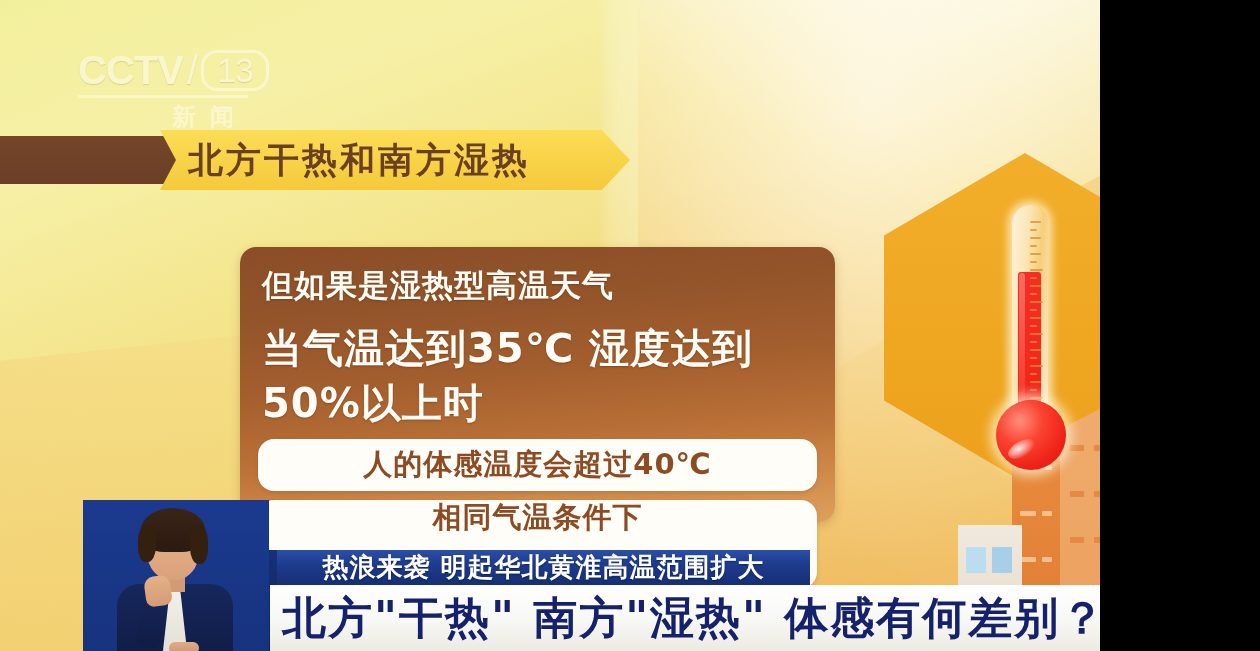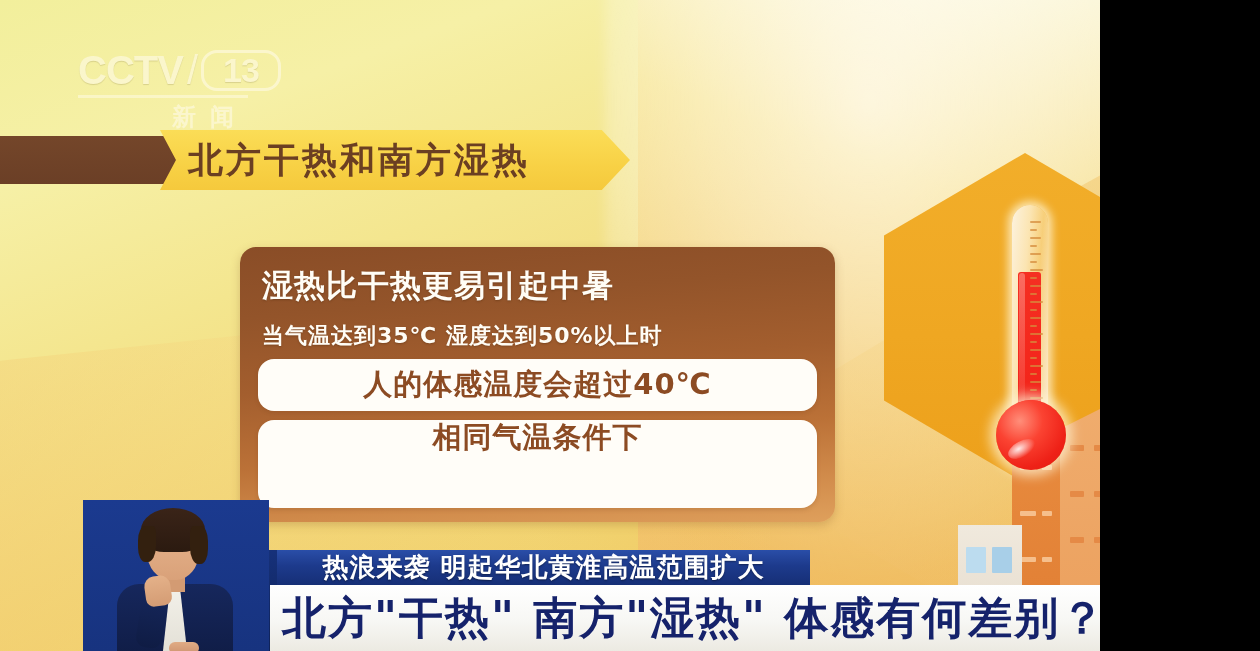--- a/index.html
+++ b/index.html
@@ -95,23 +95,23 @@
   
   .logo{ position:absolute; left:78px; top:48px; width:170px; height:78px; opacity:.62; }
   .logo .row1{
     display:flex; align-items:center; gap:4px;
     font-size:40px; font-weight:700; letter-spacing:-1px;
     color:#fffbe6; text-shadow:0 1px 1px rgba(160,150,90,.55);
     font-family:"Liberation Sans",sans-serif;
   }
   .logo .slash{ font-size:40px; font-weight:300; color:#fffbe6; }
   .logo .num{
-    font-size:34px; font-weight:700; color:#fffbe6;
+    font-size:34px; font-weight:400; color:#fffbe6;
     border:3px solid #fffbe6; border-radius:16px;
-    padding:0 19px; line-height:1.05;
+    padding:0 13px; line-height:1.05;
   }
   .logo .bar{ height:3px; background:#fffbe6; margin:2px 0 3px 0; opacity:.85; }
   .logo .row2{
     text-align:right; font-size:24px; font-weight:700; letter-spacing:14px;
     color:#fffbe6; text-indent:14px;
   }
 
   
   .brownbar{
     position:absolute; left:0; top:136px; width:196px; height:48px;
@@ -149,21 +149,21 @@
     background:linear-gradient(175deg,#8a4d27 0%, #93542a 22%, #a35e2e 45%, #bb7137 68%, #d08a4a 85%, #dfa05c 100%);
     box-shadow:0 3px 10px rgba(120,70,30,.25);
     padding:16px 18px 0 18px;
   }
   .panel .line{
     color:#fffdf6; font-weight:700; letter-spacing:1px;
     font-family:"DejaVu Sans","Liberation Sans",sans-serif;
     text-shadow:0 1px 2px rgba(70,35,10,.35);
   }
   .panel .l1{ font-size:31px; margin:2px 0 4px 4px; }
-  .panel .l2{ font-size:22px; margin:14px 0 8px 4px; }
+  .panel .l2{ font-size:40px; margin:14px 0 8px 4px; }
 
   .wbox{
     background:#fffdf8; border-radius:16px;
     display:flex; flex-direction:column; align-items:center; justify-content:center;
     color:#8c4b23; font-weight:700; letter-spacing:1px;
     font-family:"DejaVu Sans","Liberation Sans",sans-serif;
     box-shadow:0 2px 4px rgba(110,60,25,.18);
   }
   .wbox1{ height:52px; font-size:29px; margin-bottom:9px; }
   .wbox2{ height:88px; font-size:29px; line-height:1.18;justify-content:space-between; }
@@ -351,21 +351,21 @@
     <div class="bar"></div>
     <div class="row2">新闻</div>
   </div>
 
   <div class="brownbar"></div>
   <div class="ylbanner">
     <span class="txt">北方干热和南方湿热</span>
   </div>
 
   <div class="panel">
-    <div class="line l1">湿热比干热更易引起中暑</div>
+    <div class="line l1">但如果是湿热型高温天气</div>
     <div class="line l2">当气温达到35℃ 湿度达到50%以上时</div>
     <div class="wbox wbox1">
       <span>人的体感温度会超过40℃</span>
     </div>
     <div class="wbox wbox2">
       <span>相同气温条件下</span>
     </div>
   </div>
 
   <div class="interp">

